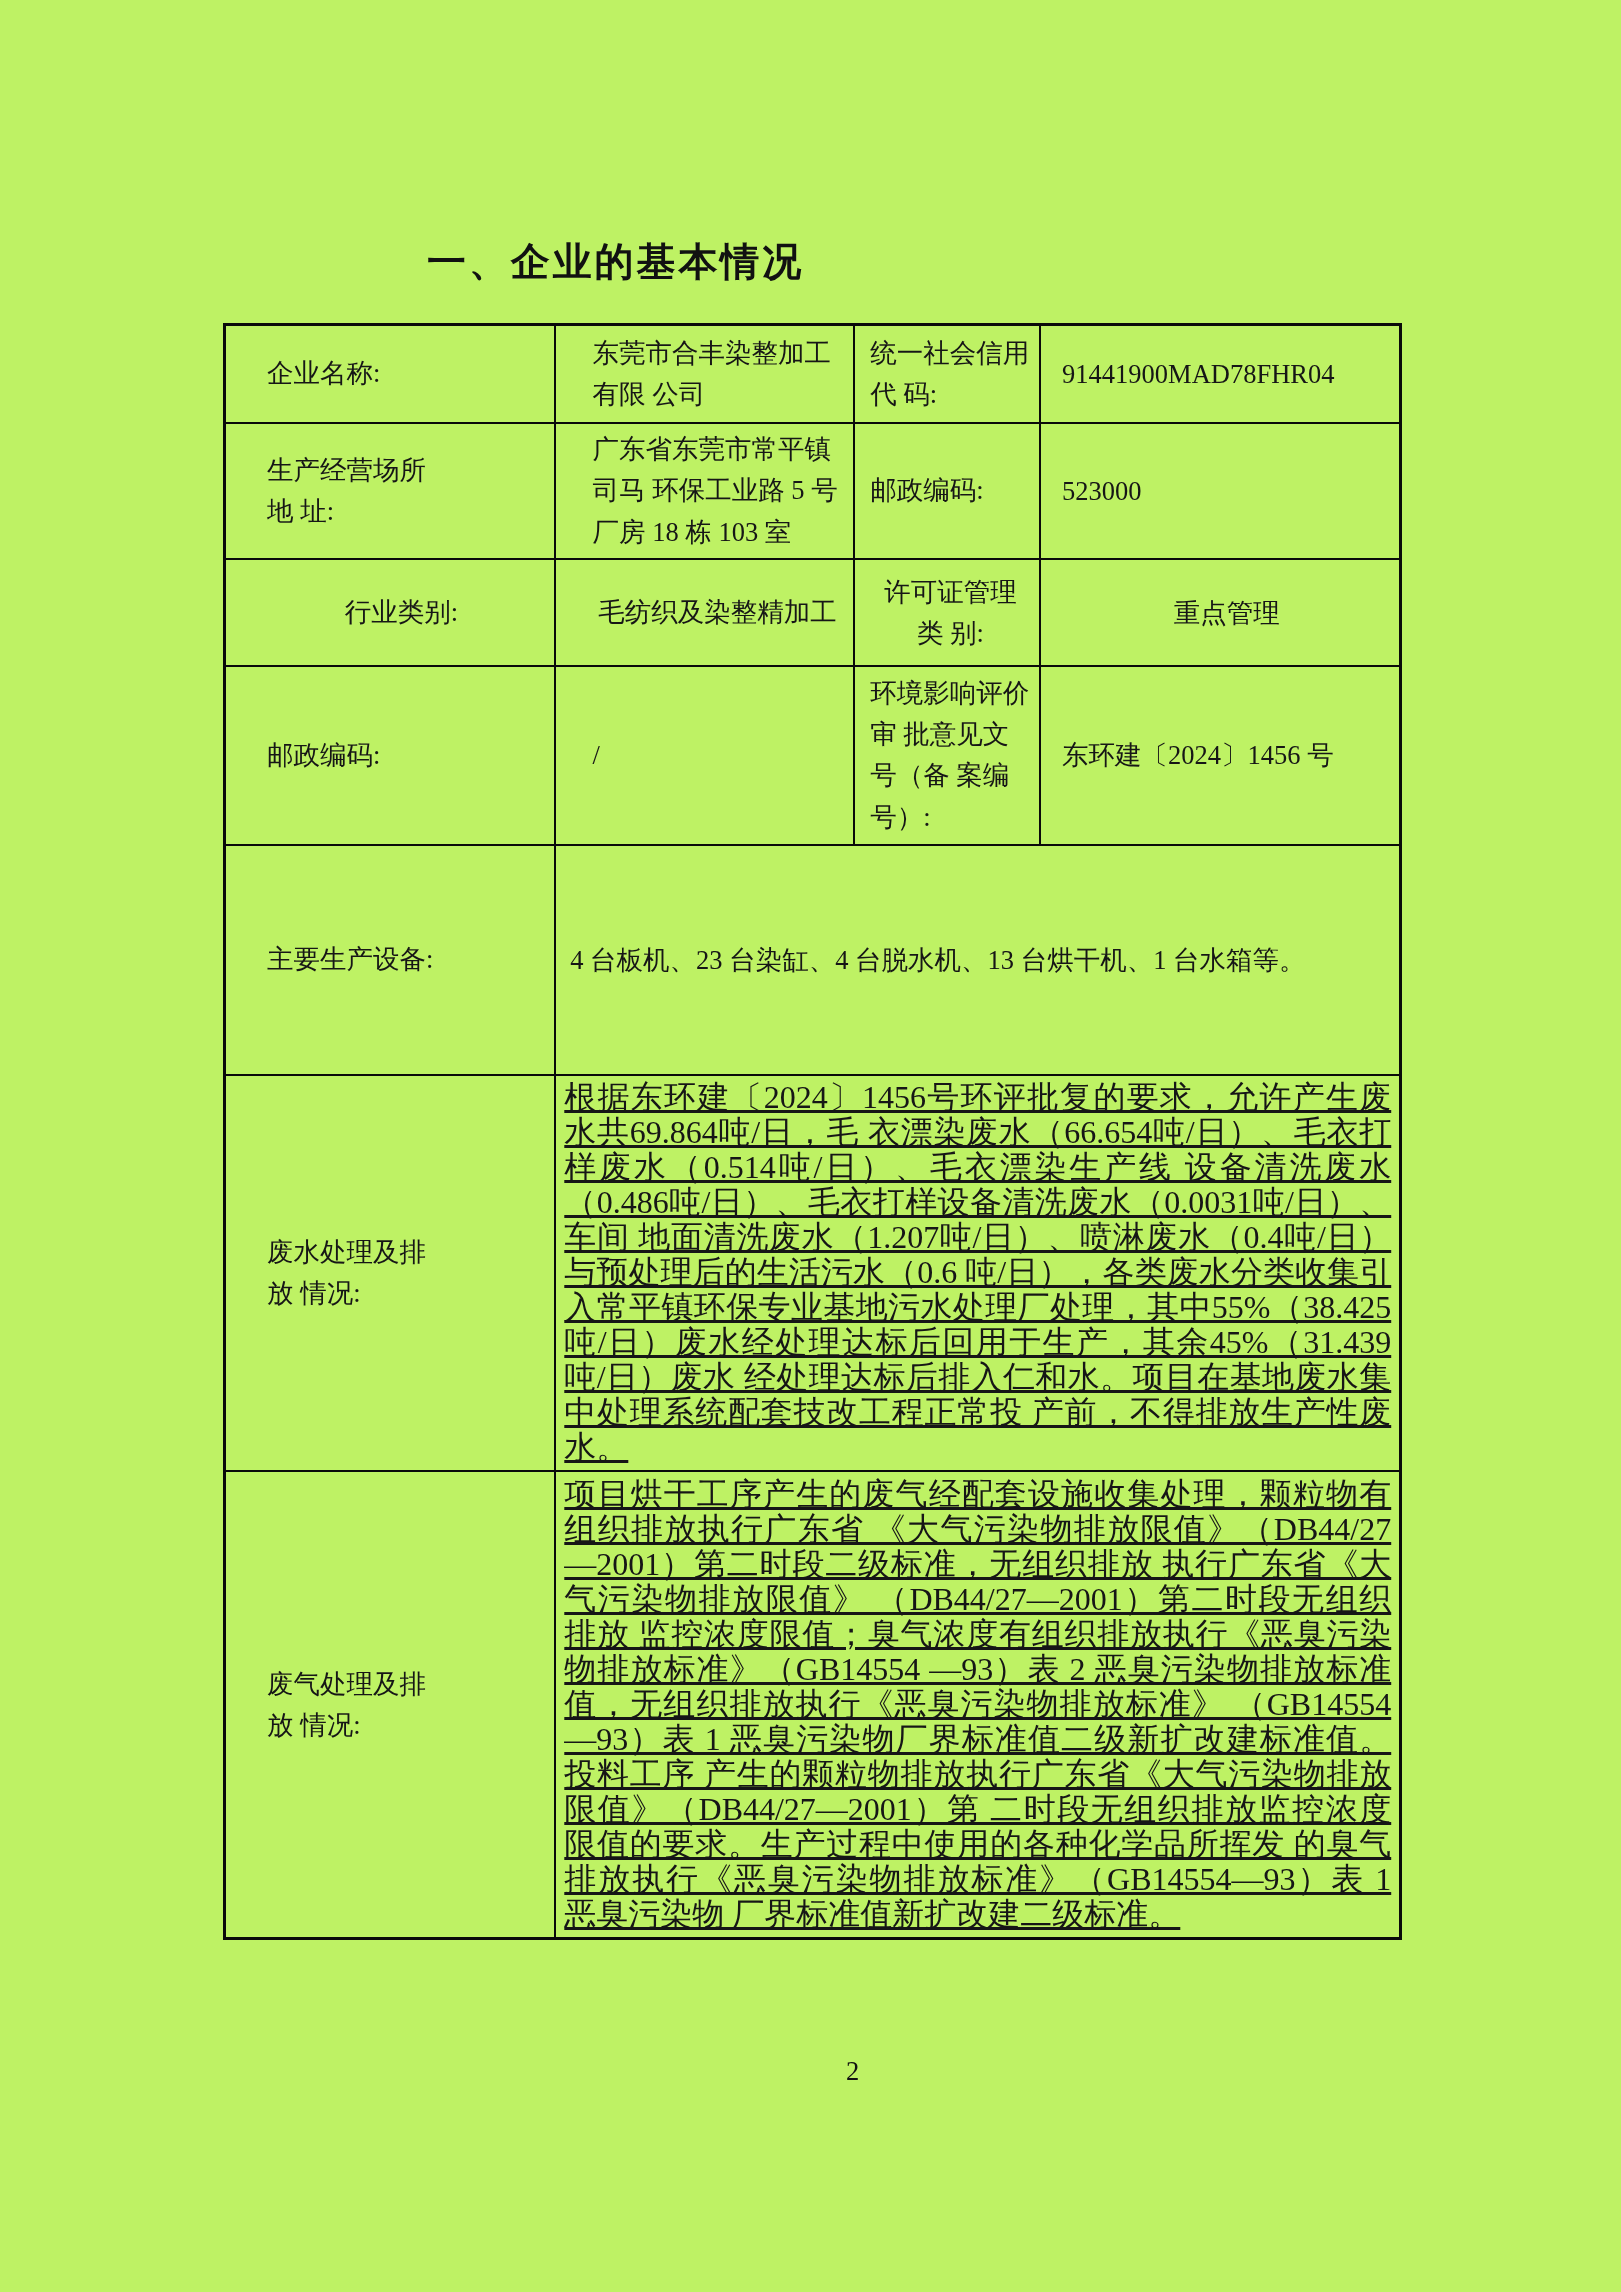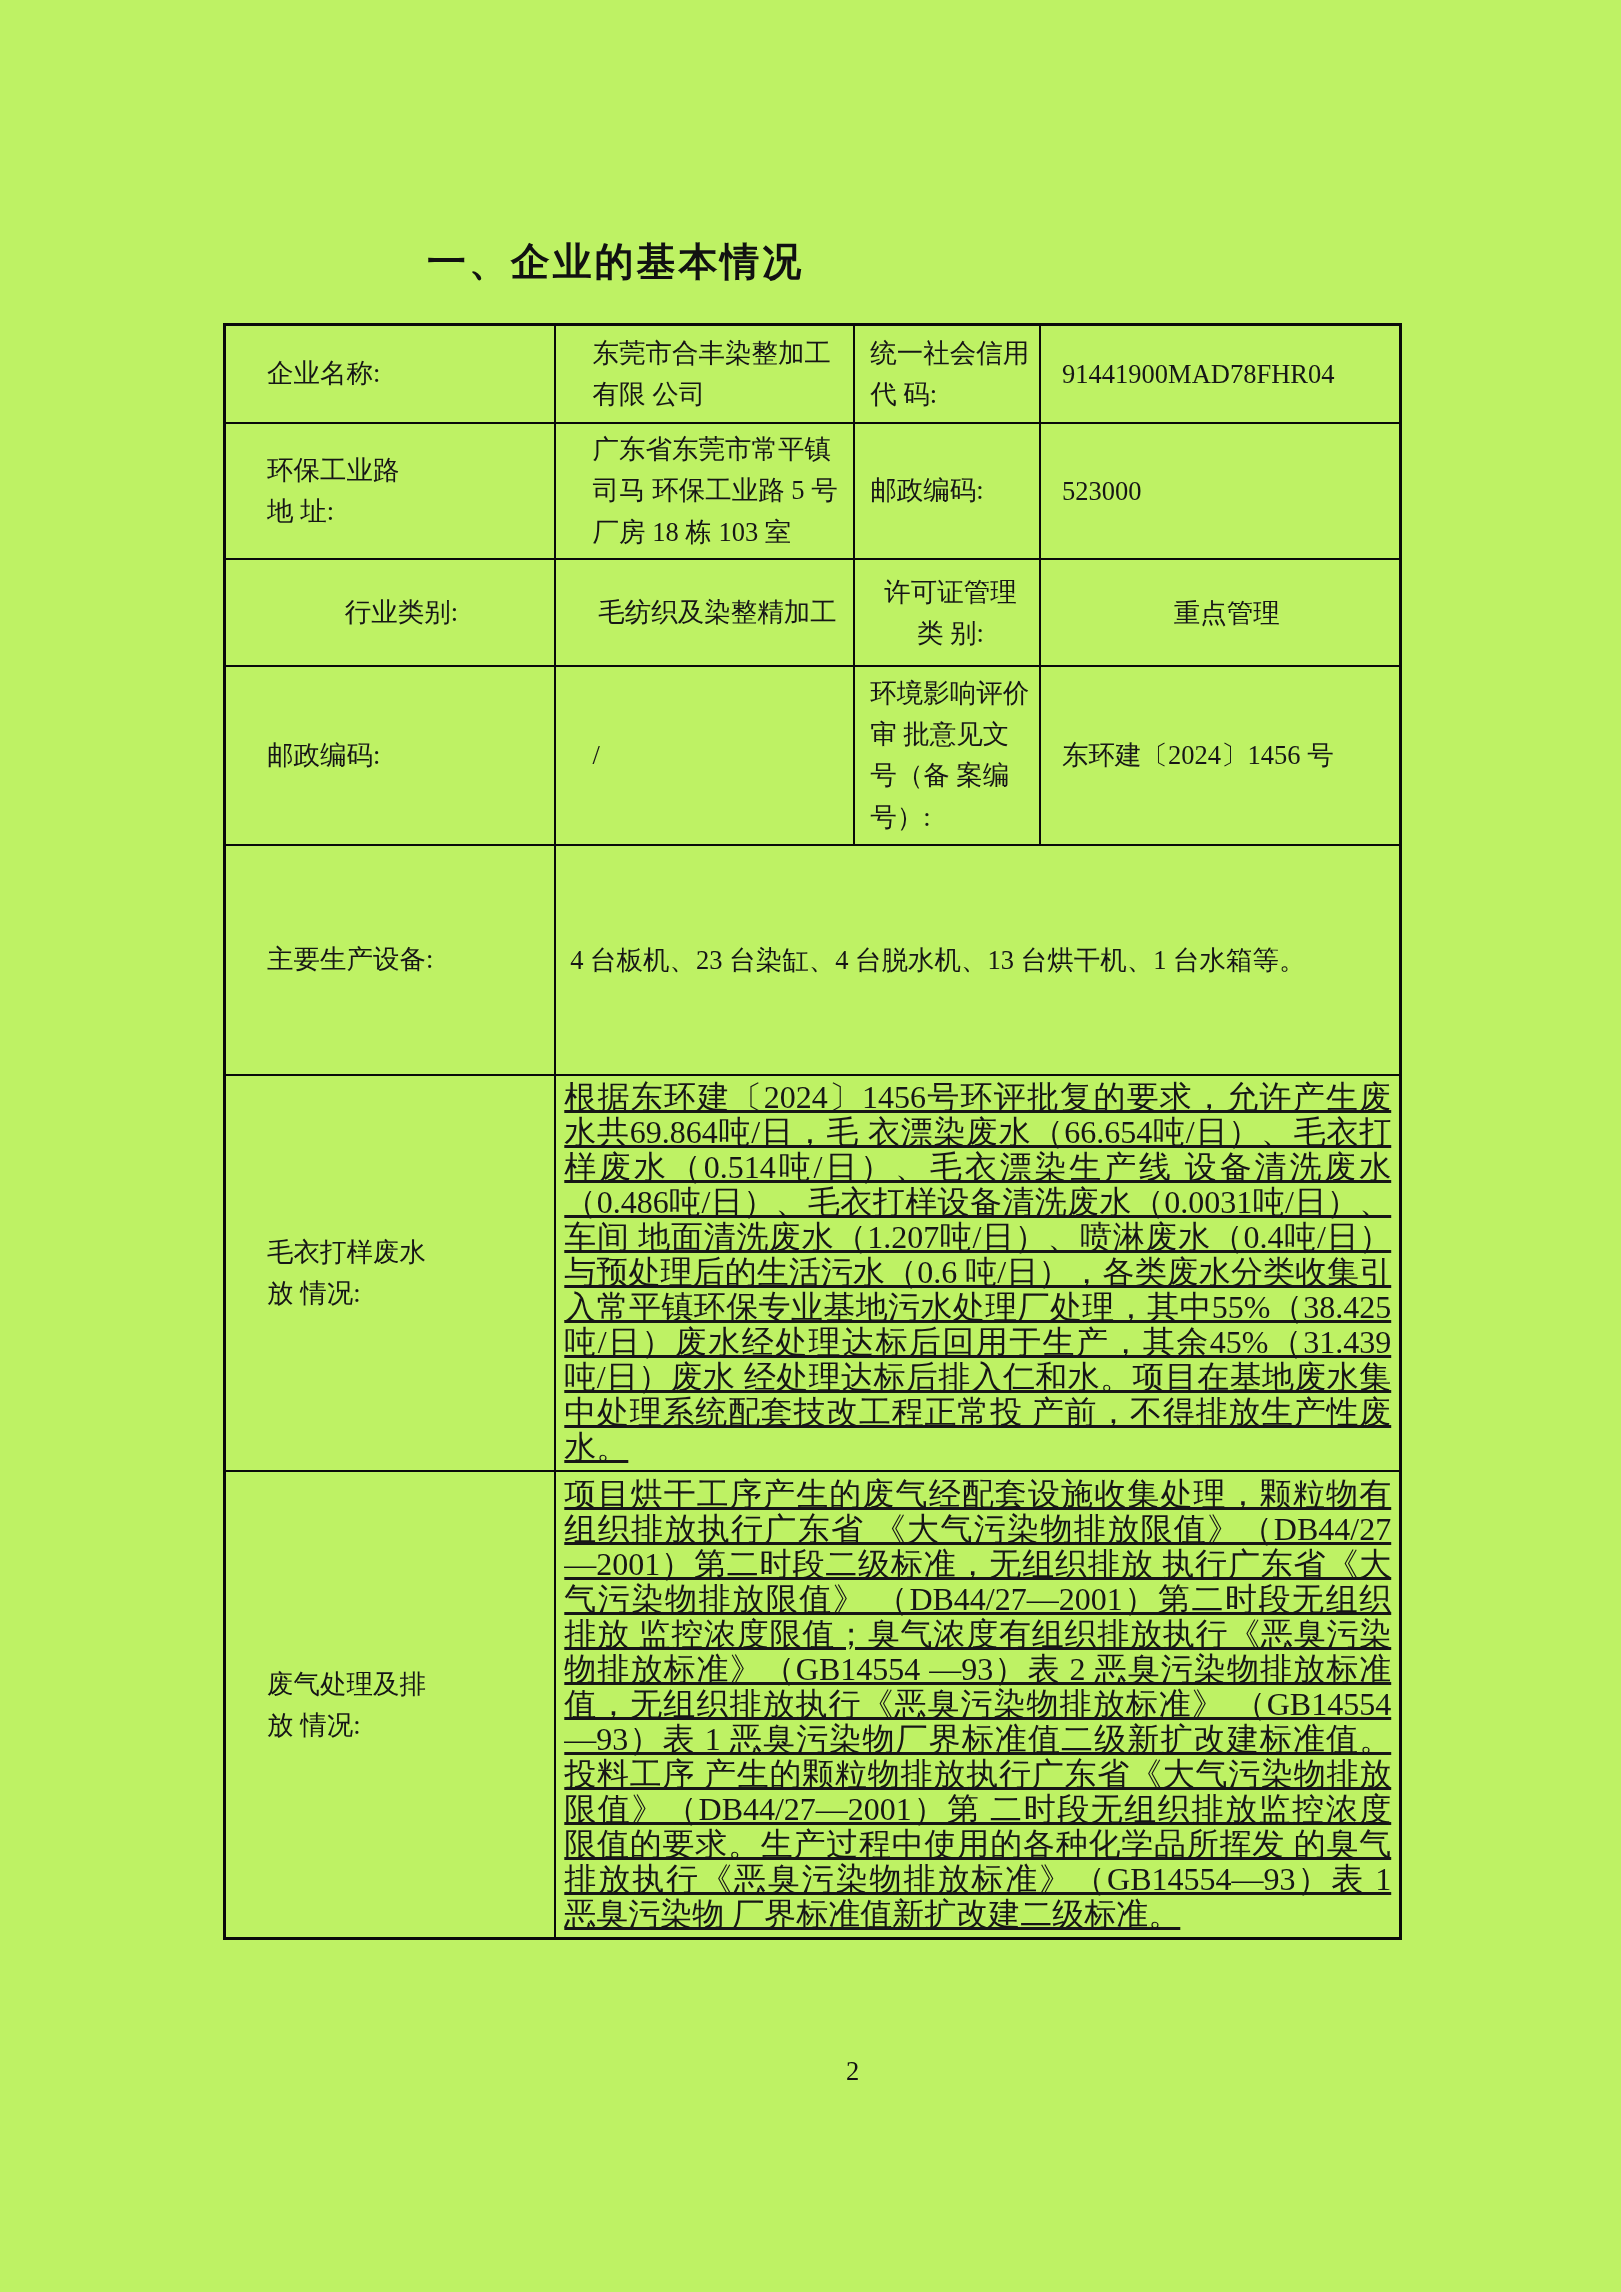--- a/index.html
+++ b/index.html
@@ -112,21 +112,21 @@
     <tbody>
       <tr class="r1">
         <td class="cell-label">企业名称:</td>
         <td class="cell-value">东莞市合丰染整加工
 有限 公司</td>
         <td class="cell-label2">统一社会信用
 代 码:</td>
         <td class="cell-value2">91441900MAD78FHR04</td>
       </tr>
       <tr class="r2">
-        <td class="cell-label">环保工业路
+        <td class="cell-label">生产经营场所
 地  址:</td>
         <td class="cell-value">广东省东莞市常平镇
 司马 环保工业路 5 号
 厂房 18 栋 103 室</td>
         <td class="cell-label2">邮政编码:</td>
         <td class="cell-value2">523000</td>
       </tr>
       <tr class="r3">
         <td class="cell-label">行业类别:</td>
         <td class="cell-value">毛纺织及染整精加工</td>
@@ -141,21 +141,21 @@
 审 批意见文
 号（备 案编
 号）:</td>
         <td class="cell-value2">东环建〔2024〕1456 号</td>
       </tr>
       <tr class="r6">
         <td class="cell-label">主要生产设备:</td>
         <td class="cell-equipment" colspan="3">4 台板机、23 台染缸、4 台脱水机、13 台烘干机、1 台水箱等。</td>
       </tr>
       <tr class="r7">
-        <td class="cell-label">毛衣打样废水
+        <td class="cell-label">废水处理及排
 放  情况:</td>
         <td class="cell-bigtext" colspan="3">根据东环建〔2024〕1456号环评批复的要求，允许产生废水共69.864吨/日，毛 衣漂染废水（66.654吨/日）、毛衣打样废水（0.514吨/日）、毛衣漂染生产线 设备清洗废水（0.486吨/日）、毛衣打样设备清洗废水（0.0031吨/日）、车间 地面清洗废水（1.207吨/日）、喷淋废水（0.4吨/日）与预处理后的生活污水（0.6 吨/日），各类废水分类收集引入常平镇环保专业基地污水处理厂处理，其中55%（38.425吨/日）废水经处理达标后回用于生产，其余45%（31.439吨/日）废水 经处理达标后排入仁和水。项目在基地废水集中处理系统配套技改工程正常投 产前，不得排放生产性废水。</td>
       </tr>
       <tr class="r8">
         <td class="cell-label">废气处理及排
 放  情况:</td>
         <td class="cell-bigtext" colspan="3">项目烘干工序产生的废气经配套设施收集处理，颗粒物有组织排放执行广东省 《大气污染物排放限值》（DB44/27—2001）第二时段二级标准，无组织排放 执行广东省《大气污染物排放限值》 （DB44/27—2001）第二时段无组织排放 监控浓度限值；臭气浓度有组织排放执行《恶臭污染物排放标准》（GB14554 —93）表 2 恶臭污染物排放标准值，无组织排放执行《恶臭污染物排放标准》 （GB14554—93）表 1 恶臭污染物厂界标准值二级新扩改建标准值。投料工序 产生的颗粒物排放执行广东省《大气污染物排放限值》（DB44/27—2001）第 二时段无组织排放监控浓度限值的要求。生产过程中使用的各种化学品所挥发 的臭气排放执行《恶臭污染物排放标准》（GB14554—93）表 1 恶臭污染物 厂界标准值新扩改建二级标准。</td>
       </tr>
     </tbody>
   </table>

